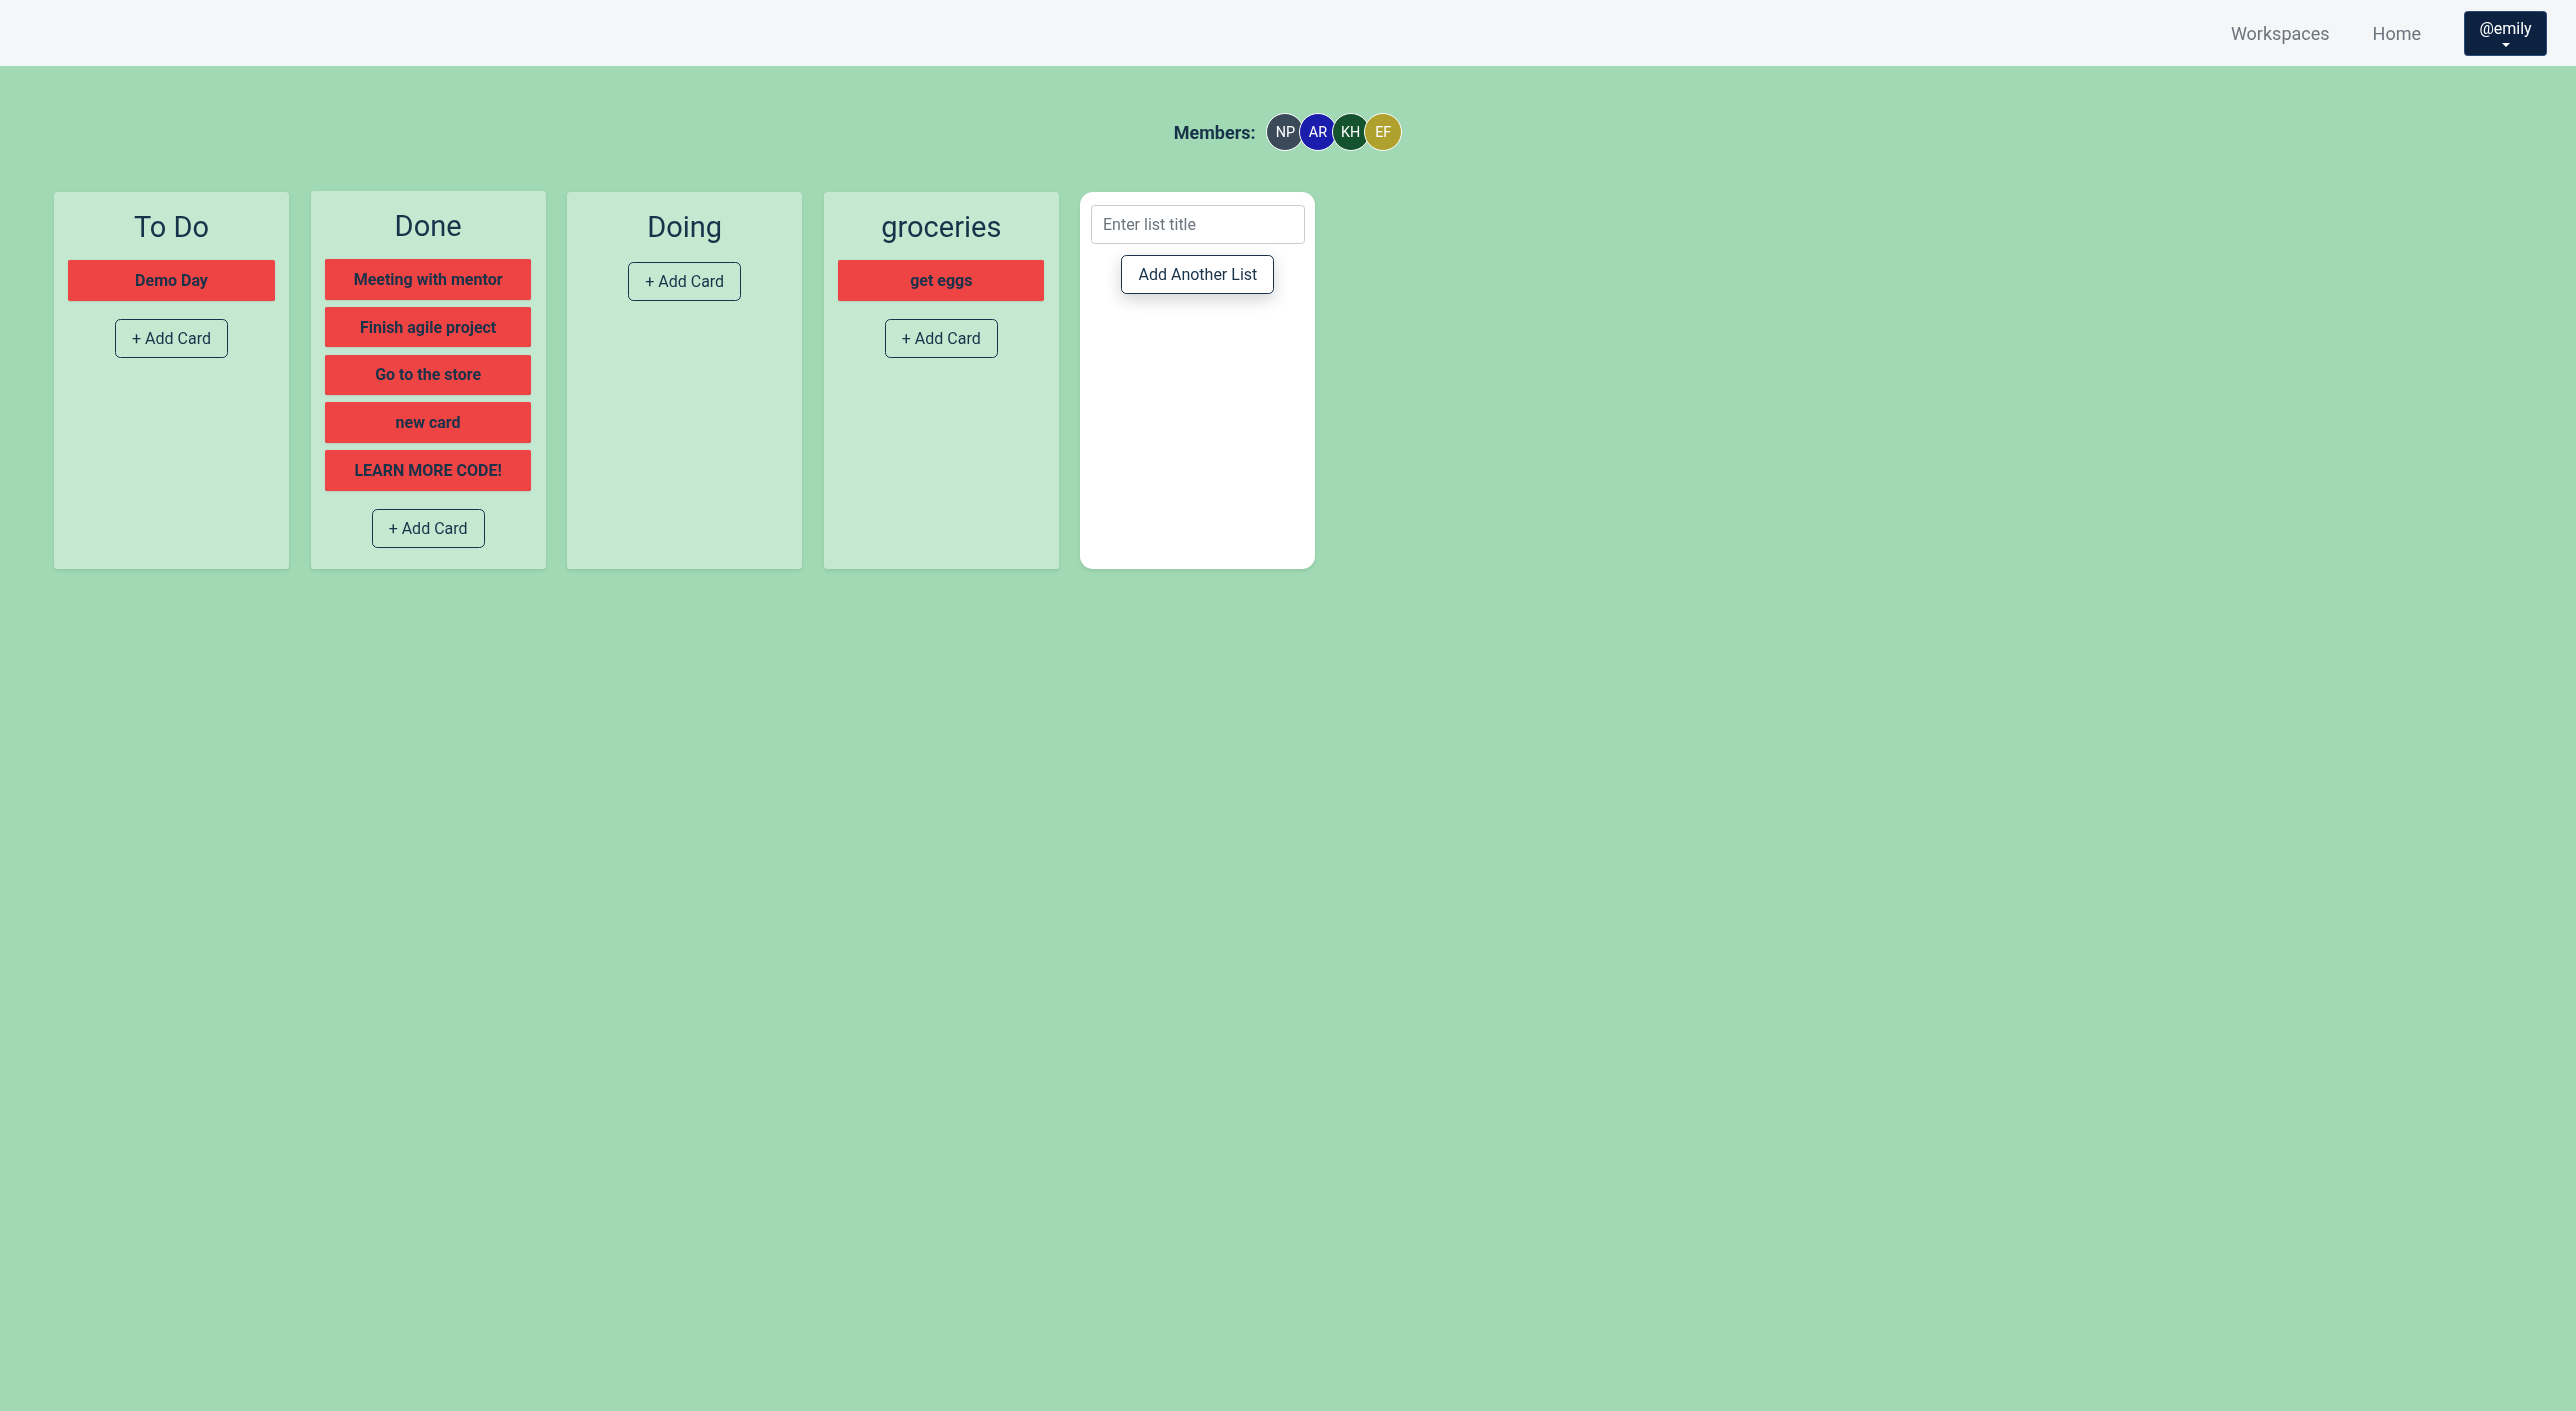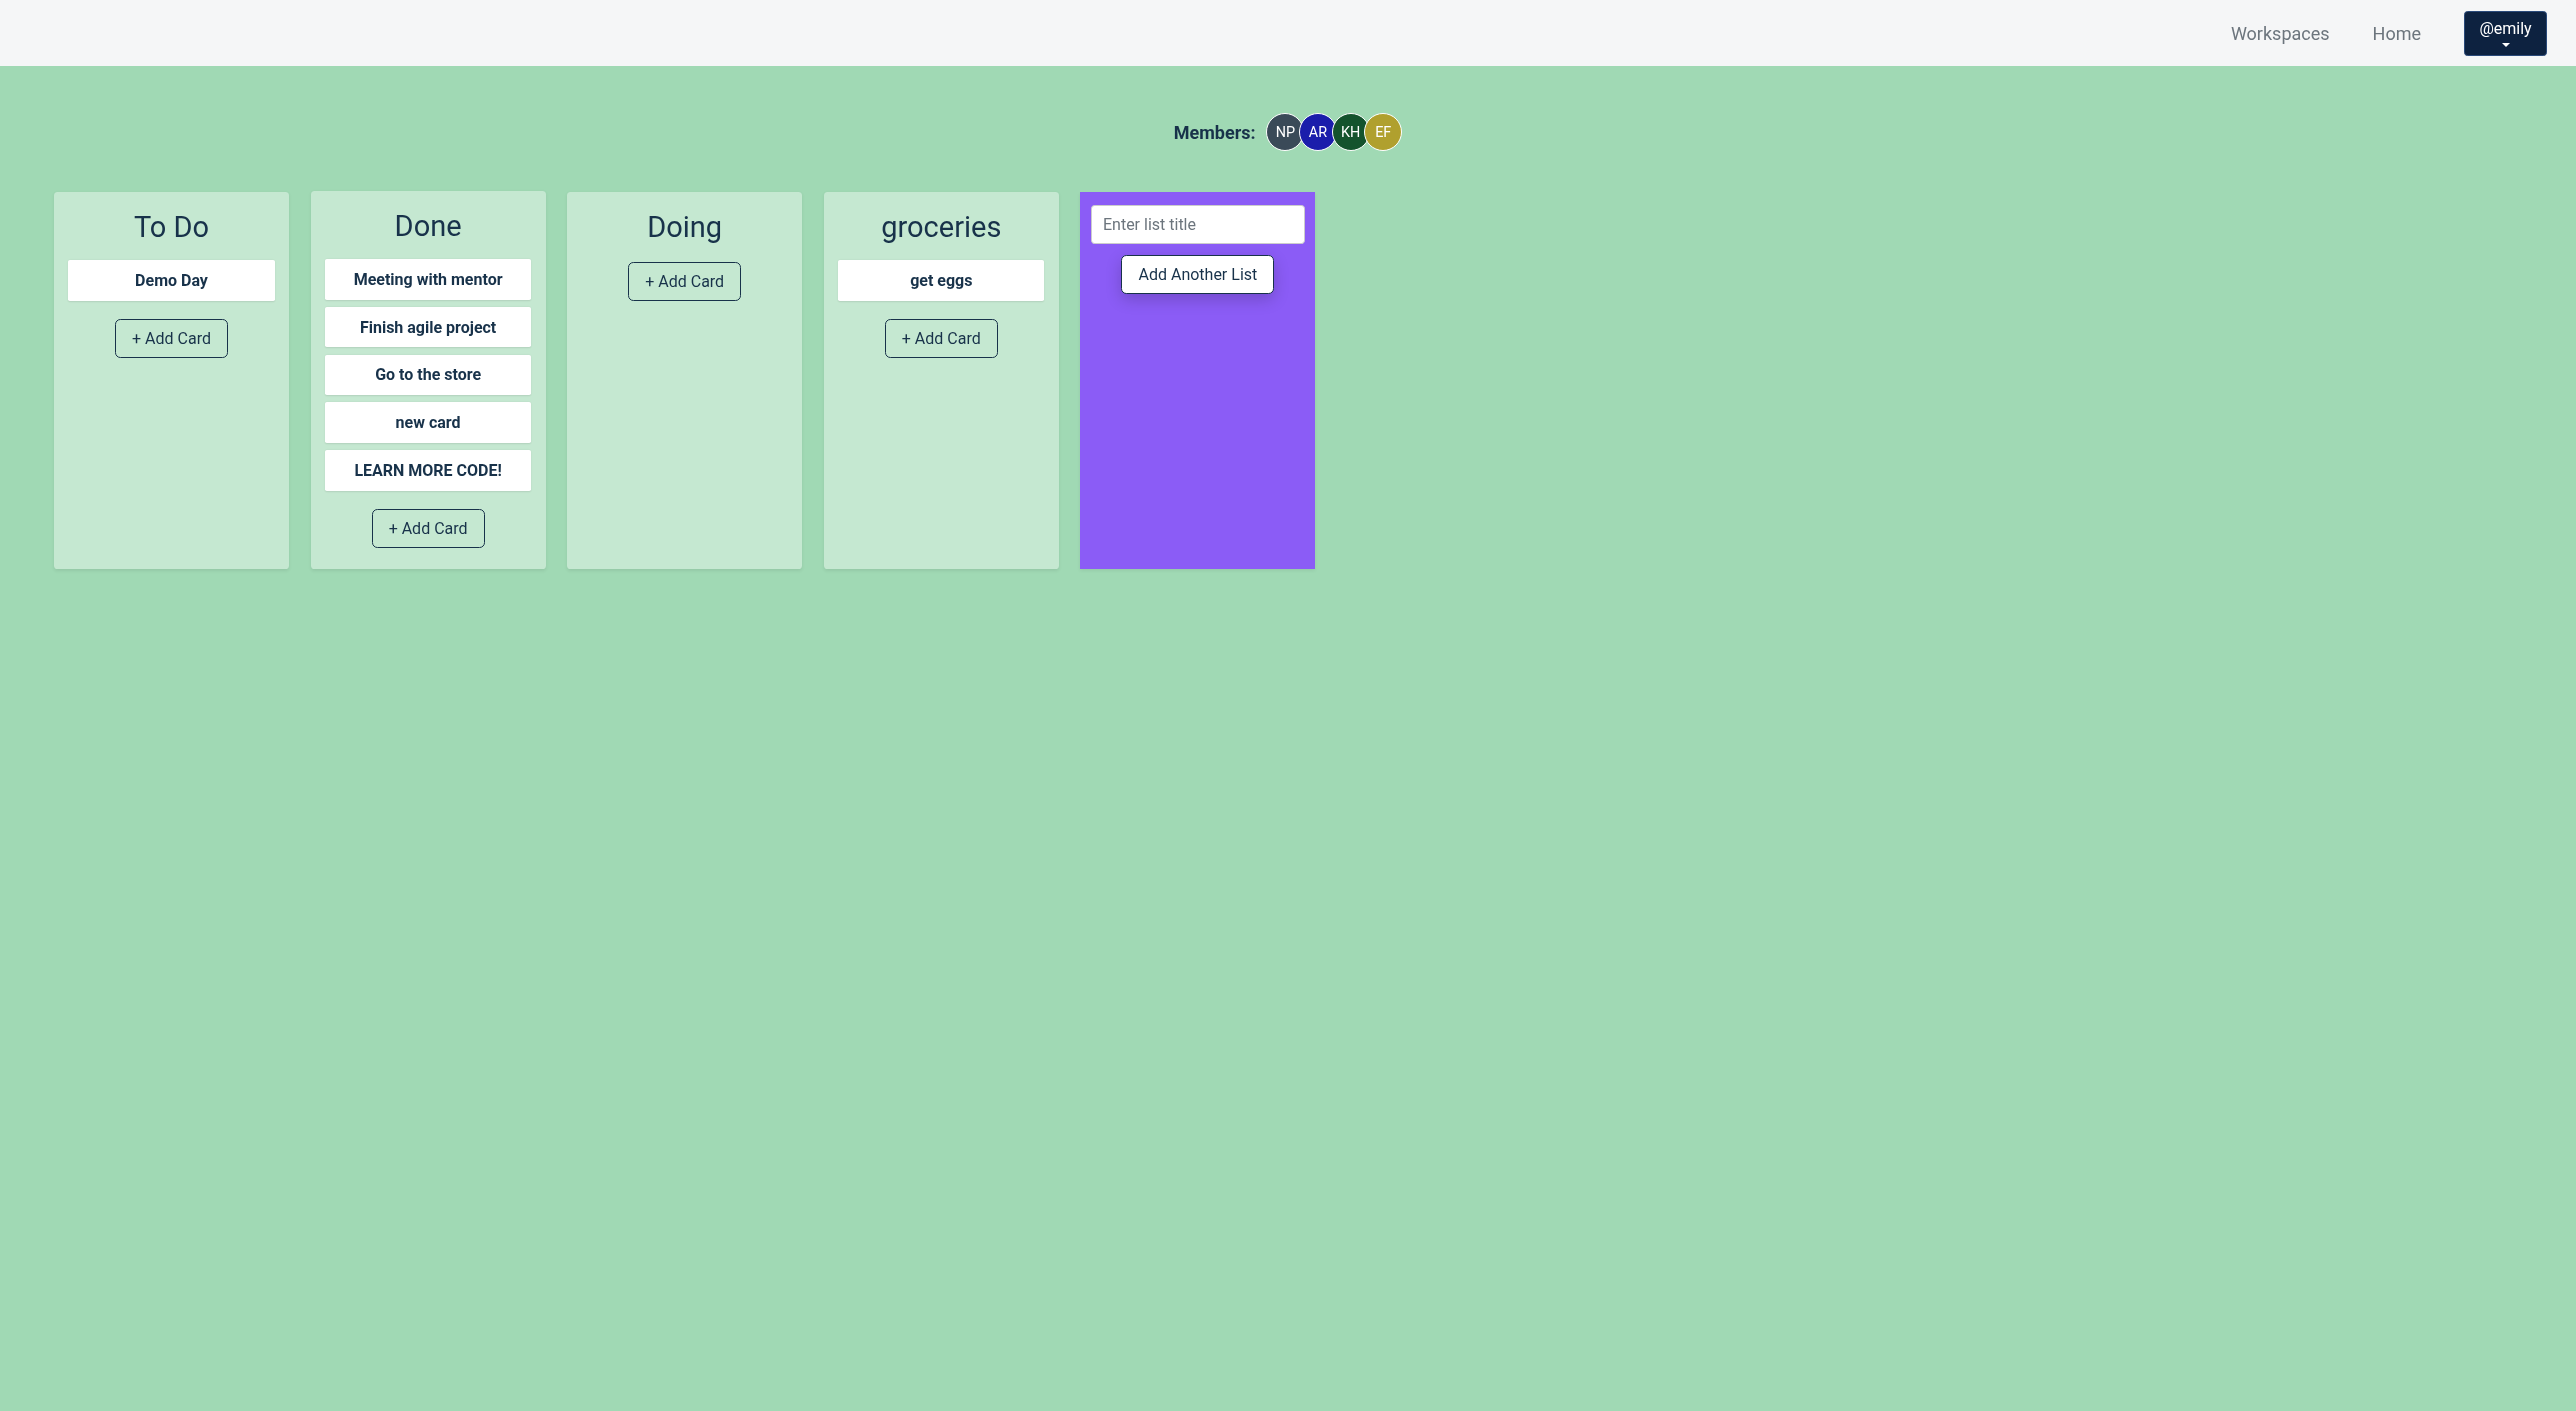--- a/index.html
+++ b/index.html
@@ -105,21 +105,21 @@
       min-height: 377px;
     }
     .column-title {
       text-align: center;
       font-size: 29px;
       font-weight: 400;
       color: #18324a;
       margin-bottom: 16px;
     }
     .card {
-      background-color: #ffffff;
+      background-color: #ef4444;
       color: #18324a;
       font-weight: 700;
       text-align: center;
       padding: 10.8px 9px;
       margin-bottom: 7.2px;
       border-radius: 1.8px;
       font-size: 16px;
       box-shadow: 0 0.9px 1.8px rgba(0,0,0,0.1);
       cursor: pointer;
     }
@@ -129,22 +129,22 @@
       background-color: #c5e8d1;
       border: 1.3px solid #18324a;
       color: #18324a;
       padding: 9px 16px;
       font-size: 16px;
       border-radius: 5.4px;
       cursor: pointer;
       font-family: inherit;
     }
     .add-list-column {
-      background-color: #8b5cf6;
-      border-radius: 0;
+      background-color: #ffffff;
+      border-radius: 13px;
       padding: 12.6px 10.8px 21.6px 10.8px;
       width: 235px;
       flex-shrink: 0;
       box-shadow: 0 1.8px 3.6px rgba(0,0,0,0.08);
       min-height: 377px;
     }
     .list-title-input {
       width: 100%;
       padding: 9px 10.8px;
       font-size: 16px;

